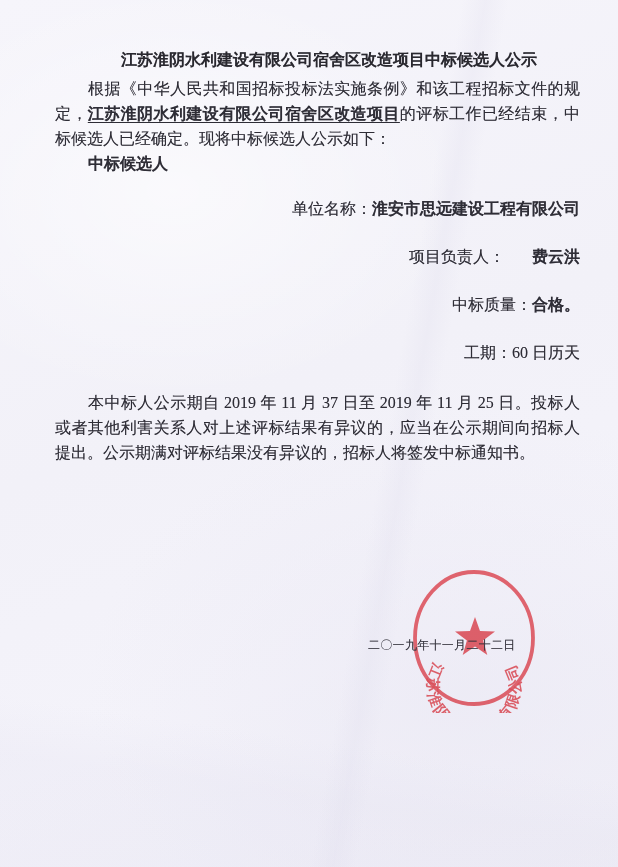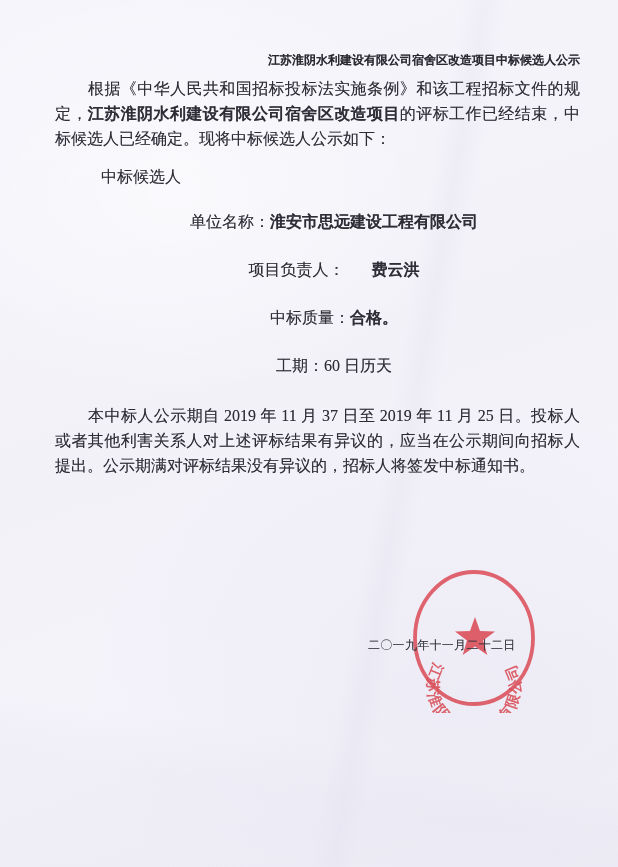--- a/index.html
+++ b/index.html
@@ -22,28 +22,28 @@
       linear-gradient(100deg, rgba(255,255,255,0) 60%, rgba(222,220,236,.25) 63%, rgba(255,255,255,0) 66%),
       linear-gradient(8deg, rgba(224,222,238,.22) 12%, rgba(255,255,255,0) 18%);
   }
   .content{
     position:absolute;left:55px;top:48px;width:525px;
     color:#2e2d36;font-size:16px;line-height:25px;
     text-align:justify;
     text-shadow:0 0 .6px rgba(46,45,55,.45);
   }
   .title{
-    font-size:12px;font-weight:bold;line-height:24px;
-    margin:0 0 0 23px;text-align:right;white-space:nowrap;
+    font-size:16px;font-weight:bold;line-height:24px;
+    margin:0 0 0 23px;text-align:center;white-space:nowrap;
     color:#29282f;
   }
   .intro{margin:4px 0 0;text-indent:33px;}
-  .project{font-weight:bold;text-underline-offset:3px;}
-  .heading{margin:13px;text-indent:33px;font-weight:normal;}
-  .field{margin:23px 0 0;text-indent:33px;text-align:center;}
+  .project{font-weight:bold;text-decoration:underline;text-underline-offset:3px;}
+  .heading{margin:0;text-indent:33px;font-weight:bold;}
+  .field{margin:23px 0 0;text-indent:33px;text-align:right;}
   .field.first{margin-top:20px;}
   .field .val{font-weight:bold;}
   .field.plain .val{font-weight:normal;margin-top:36px;}
   .field.gap .val{margin-left:27px;}
   .notice{margin:25px 0 0;text-indent:33px;}
   .date{
     position:absolute;left:368px;top:633px;z-index:3;
     font-size:12px;line-height:25px;letter-spacing:.3px;
     color:#36353e;text-shadow:0 0 .6px rgba(46,45,55,.45);
     white-space:nowrap;

